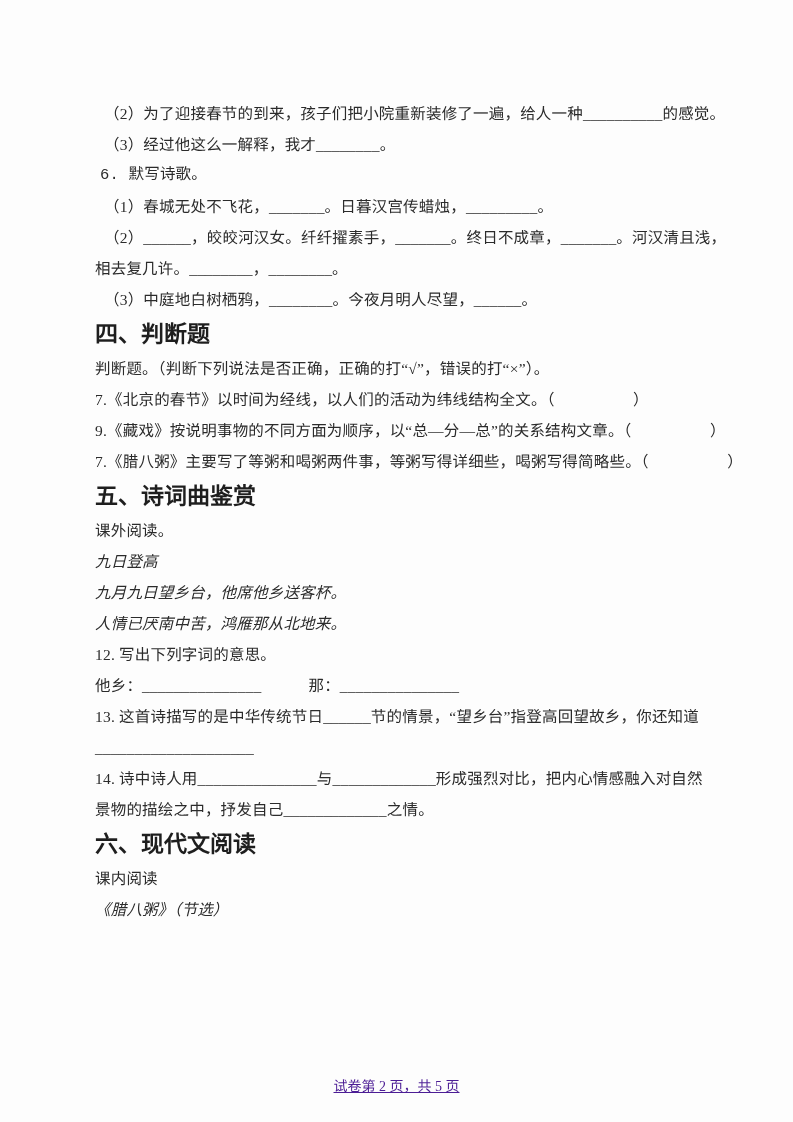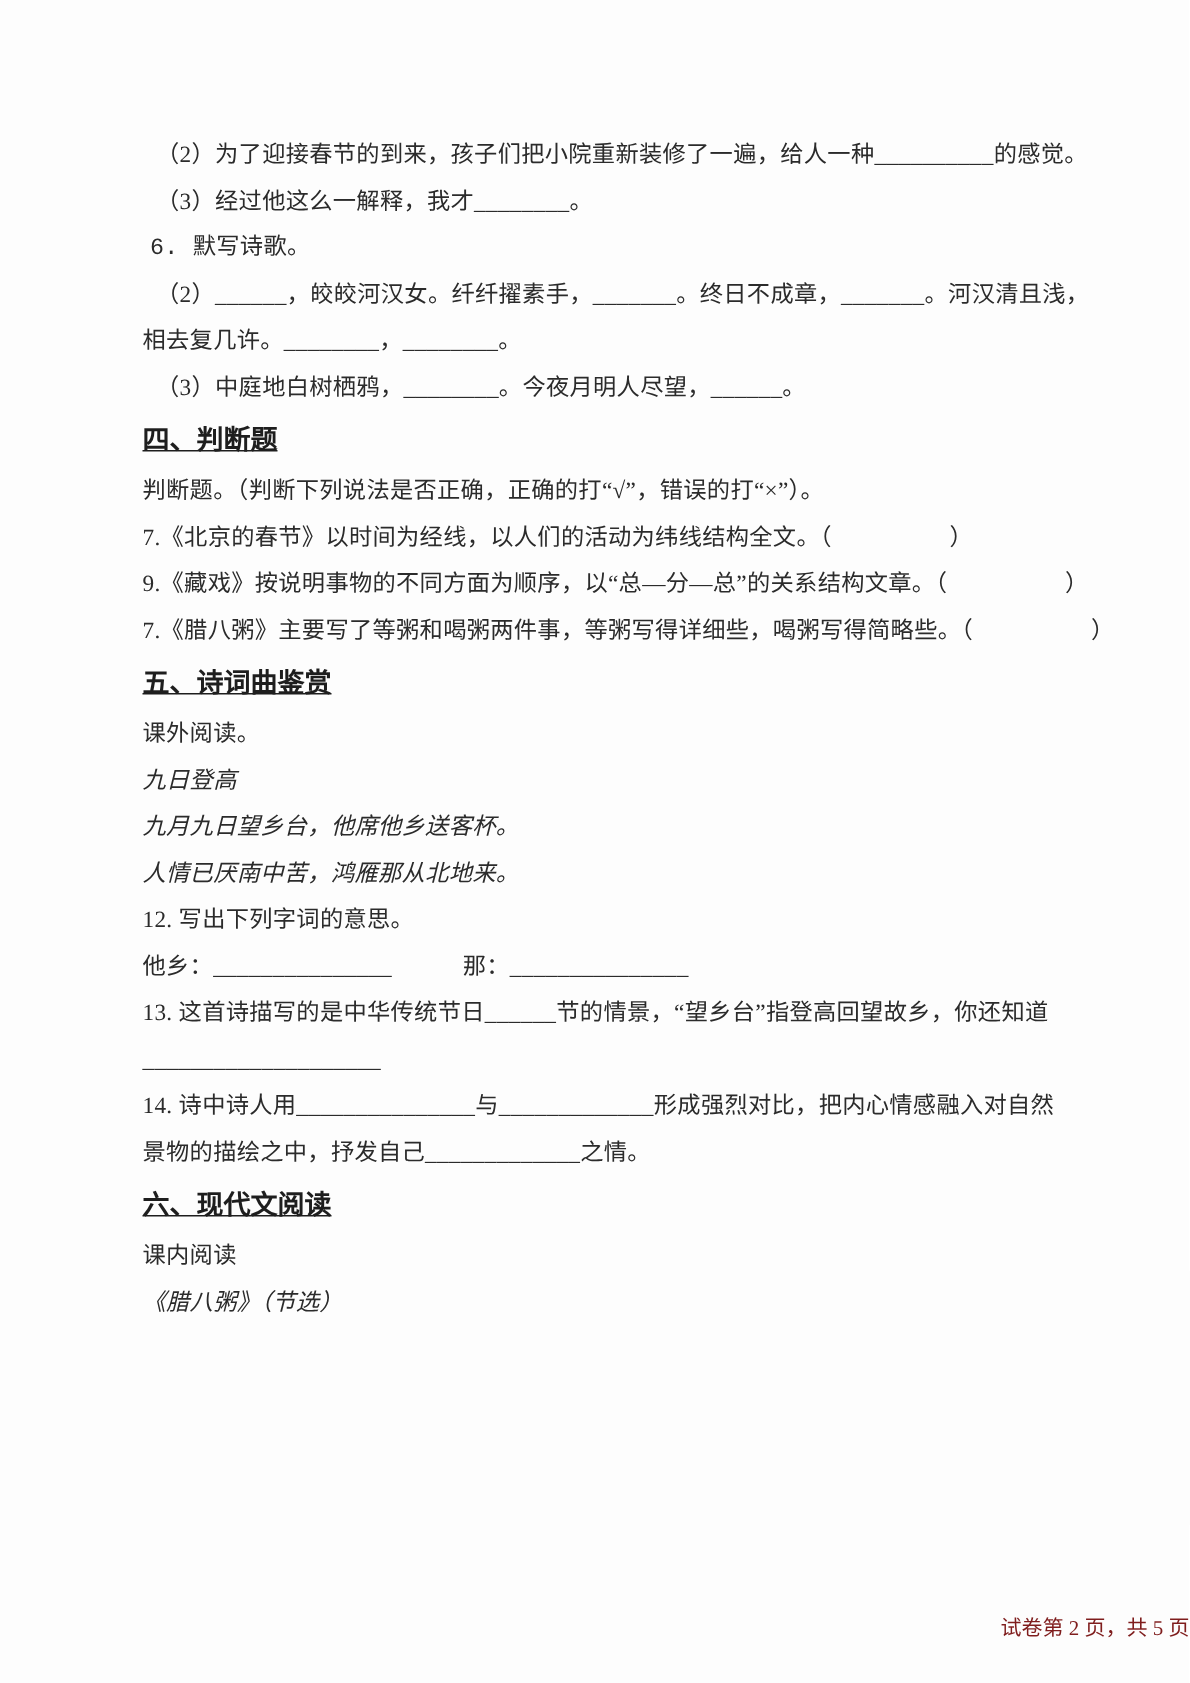--- a/index.html
+++ b/index.html
@@ -12,66 +12,67 @@
     width: 793px;
     height: 1122px;
     box-sizing: border-box;
     background: #fdfdfd;
     color: #2b2b2b;
     font-family: "Liberation Serif", "DejaVu Serif", serif;
     overflow: hidden;
   }
   .content {
     position: absolute;
-    top: 88px;
+    top: 98px;
     left: 95px;
     width: 612px;
   }
   p.line {
     margin: 0;
     font-size: 15.5px;
     line-height: 31px;
     white-space: nowrap;
     letter-spacing: 0.2px;
   }
   p.sub  { padding-left: 9px; }   
   p.num  { padding-left: 5px; font-family: Liberation Mono, monospace; }   
   p.heading {
     margin: 0;
     font-family: "Liberation Sans", "DejaVu Sans", sans-serif;
     font-weight: 700;
-    font-size: 18px;
+    font-size: 23px;
     line-height: 38px;
     color: #1e1e1e;
     white-space: nowrap;
-    text-decoration: underline;
   }
   p.center { text-align: left; padding-left: 0; }
   .kai { font-style: italic; }    
   .gap-top { margin-top: 30px; }  
   .footer {
     position: absolute;
     bottom: 26px;
     left: 0;
     width: 100%;
-    text-align: right;
+    text-align: center;
     font-size: 14px;
     line-height: 18px;
-    color: #7f1d1d;
+    color: #4c1d95;
+    text-decoration: underline;
   }
 </style>
 </head>
 <body>
 
 <div class="page" style="background: rgb(253, 253, 253); color: rgb(43, 43, 43);">
   <div class="content">
 
     <p class="line sub">（2）为了迎接春节的到来，孩子们把小院重新装修了一遍，给人一种__________的感觉。</p>
     <p class="line sub">（3）经过他这么一解释，我才________。</p>
     <p class="line num">6. 默写诗歌。</p>
+    <p class="line sub">（1）春城无处不飞花，_______。日暮汉宫传蜡烛，_________。</p>
     <p class="line sub">（2）______，皎皎河汉女。纤纤擢素手，_______。终日不成章，_______。河汉清且浅，</p>
     <p class="line">相去复几许。________，________。</p>
     <p class="line sub">（3）中庭地白树栖鸦，________。今夜月明人尽望，______。</p>
 
     <p class="heading">四、判断题</p>
     <p class="line">判断题。（判断下列说法是否正确，正确的打“√”，错误的打“×”）。</p>
     <p class="line">7.《北京的春节》以时间为经线，以人们的活动为纬线结构全文。（　　　　　）</p>
     <p class="line">9.《藏戏》按说明事物的不同方面为顺序，以“总—分—总”的关系结构文章。（　　　　　）</p>
     <p class="line">7.《腊八粥》主要写了等粥和喝粥两件事，等粥写得详细些，喝粥写得简略些。（　　　　　）</p>
 

